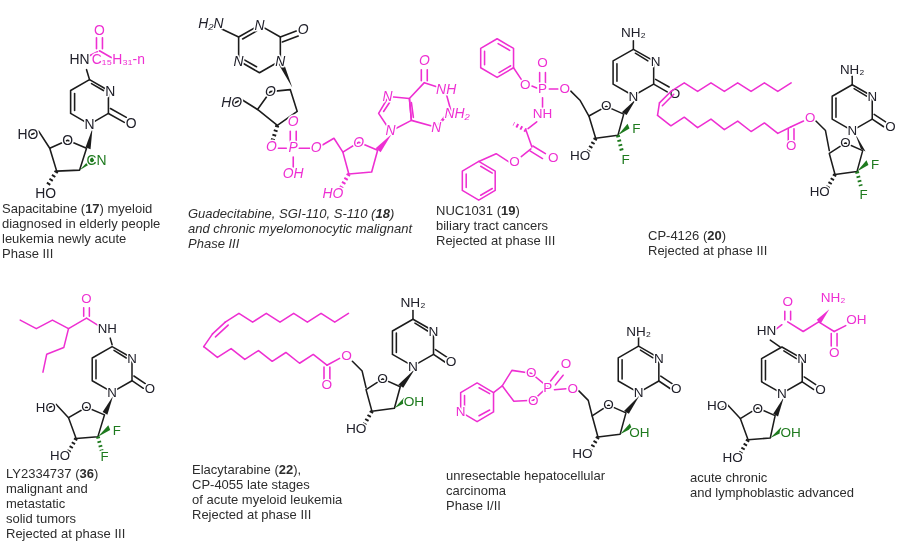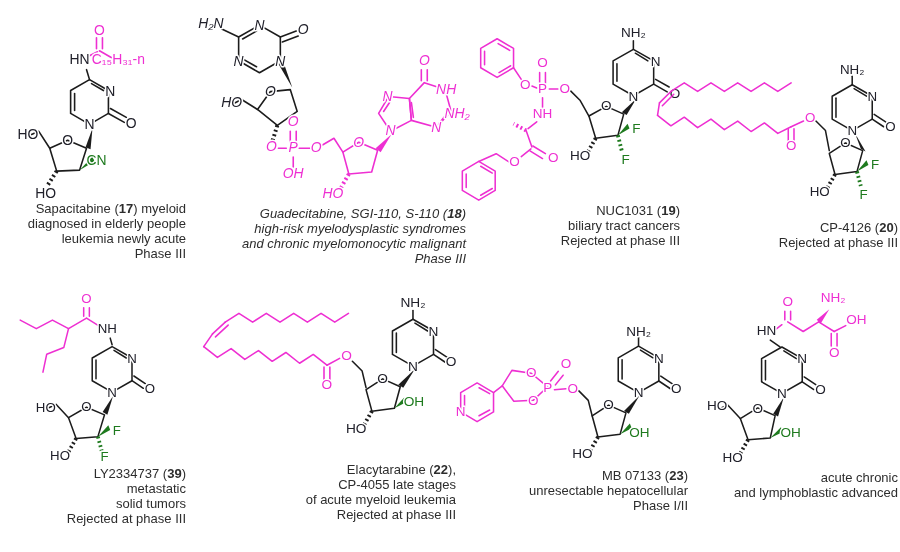--- a/index.html
+++ b/index.html
@@ -1,20 +1,20 @@
 <!DOCTYPE html>
 <html><head>
 <meta charset="utf-8">
 <style>
   html,body{margin:0;padding:0;background:#ffffff;}
   #figure{position:relative;width:900px;height:552px;background:#ffffff;overflow:hidden;
           font-family:"Liberation Sans",sans-serif;}
   .cell{position:absolute;display:flex;flex-direction:column;align-items:center;}
   .cell svg{display:block;overflow:visible;}
-  .caption{font-size:13px;line-height:15px;color:#2d2d2d;text-align:right;width:100%;}
+  .caption{font-size:13px;line-height:15px;color:#2d2d2d;text-align:left;width:100%;}
   .caption b{font-weight:bold;}
   
   .bond{fill:none;stroke:#1c1c1c;stroke-width:1.6;stroke-linecap:round;stroke-linejoin:round;}
   .bm{stroke:#ee2fd2;}
   .bg{stroke:#1e7a1e;}
   .hash{stroke-width:4;stroke-dasharray:2 2.7;stroke-linecap:butt;}
   .wk{fill:#1c1c1c;stroke:none;}
   .wm{fill:#ee2fd2;stroke:none;}
   .wg{fill:#1e7a1e;stroke:none;}
   svg text{font-family:"Liberation Sans",sans-serif;font-size:14px;text-anchor:middle;
@@ -102,21 +102,20 @@
         <text x="146" y="197" fill="#ee2fd2">HO</text>
         <text x="204" y="134" fill="#ee2fd2">N</text>
         <text x="201" y="99" fill="#ee2fd2">N</text>
         <text x="238" y="63" fill="#ee2fd2">O</text>
         <text x="260" y="92" fill="#ee2fd2">NH</text>
         <text x="250" y="131" fill="#ee2fd2">N</text>
         <text x="271" y="117" fill="#ee2fd2" text-anchor="start">NH₂</text>
       </svg>
     <div class="caption">
         <div>Guadecitabine, SGI-110, S-110 (<b>18</b>)</div>
-        <div>high-risk myelodysplastic syndromes</div>
         <div>and chronic myelomonocytic malignant</div>
         <div>Phase III</div>
       </div>
   </div>
 
   <div class="cell" id="s3" style="left:436px;top:2px;width:244px;">
     <svg width="244" height="201" viewBox="0 0 252 208">
       <path class="bond bm" d="M63,38 L80,48 L80,68 L63,78 L46,68 L46,48 Z"></path>
       <path class="bond bm" d="M64,43 L76,50 M77,66 L65,73 M50,65 L50,51"></path>
       <path class="bond bm" d="M80,68 L88,80"></path>
@@ -190,21 +189,21 @@
         <text x="170" y="67" fill="#ee2fd2">O</text>
         <text x="214" y="17" fill="#20202a">NH₂</text>
         <text x="235" y="45" fill="#20202a">N</text>
         <text x="254" y="76" fill="#20202a">O</text>
         <text x="214" y="81" fill="#20202a">N</text>
         <text x="207" y="93" fill="#20202a">O</text>
         <text x="238" y="116" fill="#1e7a1e">F</text>
         <text x="226" y="148" fill="#1e7a1e">F</text>
         <text x="180" y="145" fill="#20202a">HO</text>
       </svg>
-    <div class="caption" style="margin-top:14px;">
+    <div class="caption" style="margin-top:22px;">
         <div>CP-4126 (<b>20</b>)</div>
         <div>Rejected at phase III</div>
       </div>
   </div>
 
   <div class="cell" id="s5" style="left:6px;top:286px;width:180px;">
     <svg width="180" height="180" viewBox="0 0 190 190">
       <path class="bond bm" d="M82,32 L82,23 M88,32 L88,23"></path>
       <path class="bond bm" d="M85,34 L66,45"></path>
       <path class="bond bm" d="M66,45 L49,36 L32,45 L15,36"></path>
@@ -226,21 +225,22 @@
         <text x="133" y="81" fill="#20202a">N</text>
         <text x="152" y="113" fill="#20202a">O</text>
         <text x="112" y="117" fill="#20202a">N</text>
         <text x="85" y="132" fill="#20202a">O</text>
         <text x="117" y="157" fill="#1e7a1e">F</text>
         <text x="104" y="185" fill="#1e7a1e">F</text>
         <text x="57" y="184" fill="#20202a">HO</text>
         <text x="42" y="133" fill="#20202a" text-anchor="end">HO</text>
       </svg>
     <div class="caption">
-        <div>LY2334737 (<b>39</b>)</div>
+        <div>LY2334737 (<b>36</b>)</div>
+        <div>malignant and</div>
         <div>metastatic</div>
         <div>solid tumors</div>
         <div>Rejected at phase III</div>
       </div>
   </div>
 
   <div class="cell" id="s6" style="left:192px;top:286px;width:264px;">
     <svg width="264" height="176" viewBox="0 0 270 180">
       <path class="bond bm" d="M160,28 L146,37 L132,28 L118,37 L104,28 L90,37 L76,28 L62,37 L48,28 L34,37"></path>
       <path class="bond bm" d="M34,37 L21,49"></path>
@@ -303,22 +303,22 @@
         <text x="131" y="102" fill="#ee2fd2">O</text>
         <text x="199" y="43" fill="#20202a">NH₂</text>
         <text x="220" y="71" fill="#20202a">N</text>
         <text x="238" y="102" fill="#20202a">O</text>
         <text x="199" y="107" fill="#20202a">N</text>
         <text x="168" y="119" fill="#20202a">O</text>
         <text x="200" y="148" fill="#1e7a1e">OH</text>
         <text x="141" y="170" fill="#20202a">HO</text>
       </svg>
     <div class="caption">
-        <div>MB 07133 (<b>23</b>)</div>
         <div>unresectable hepatocellular</div>
+        <div>carcinoma</div>
         <div>Phase I/II</div>
       </div>
   </div>
 
   <div class="cell" id="s8" style="left:690px;top:281px;width:208px;">
     <svg width="208" height="189" viewBox="0 0 215 195">
       <path class="bond bm" d="M98,40 L98,31 M104,40 L104,31"></path>
       <path class="bond bm" d="M87,51 L95,45"></path>
       <path class="bond bm" d="M101,42 L117,52 M117,52 L133,42"></path>
       <polygon class="wm" points="131,40 135,44 144,29"></polygon>

